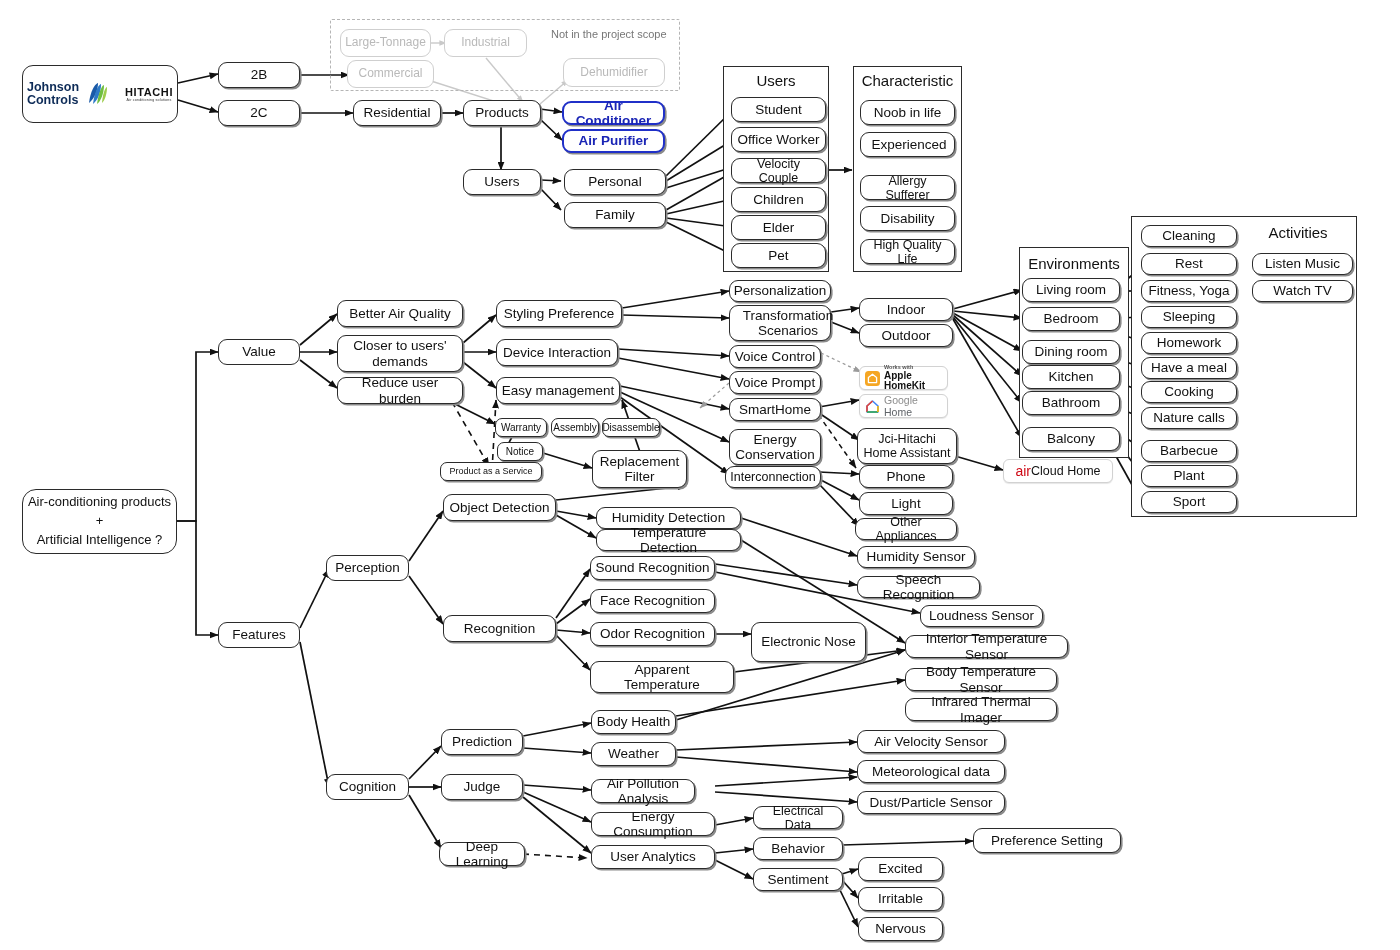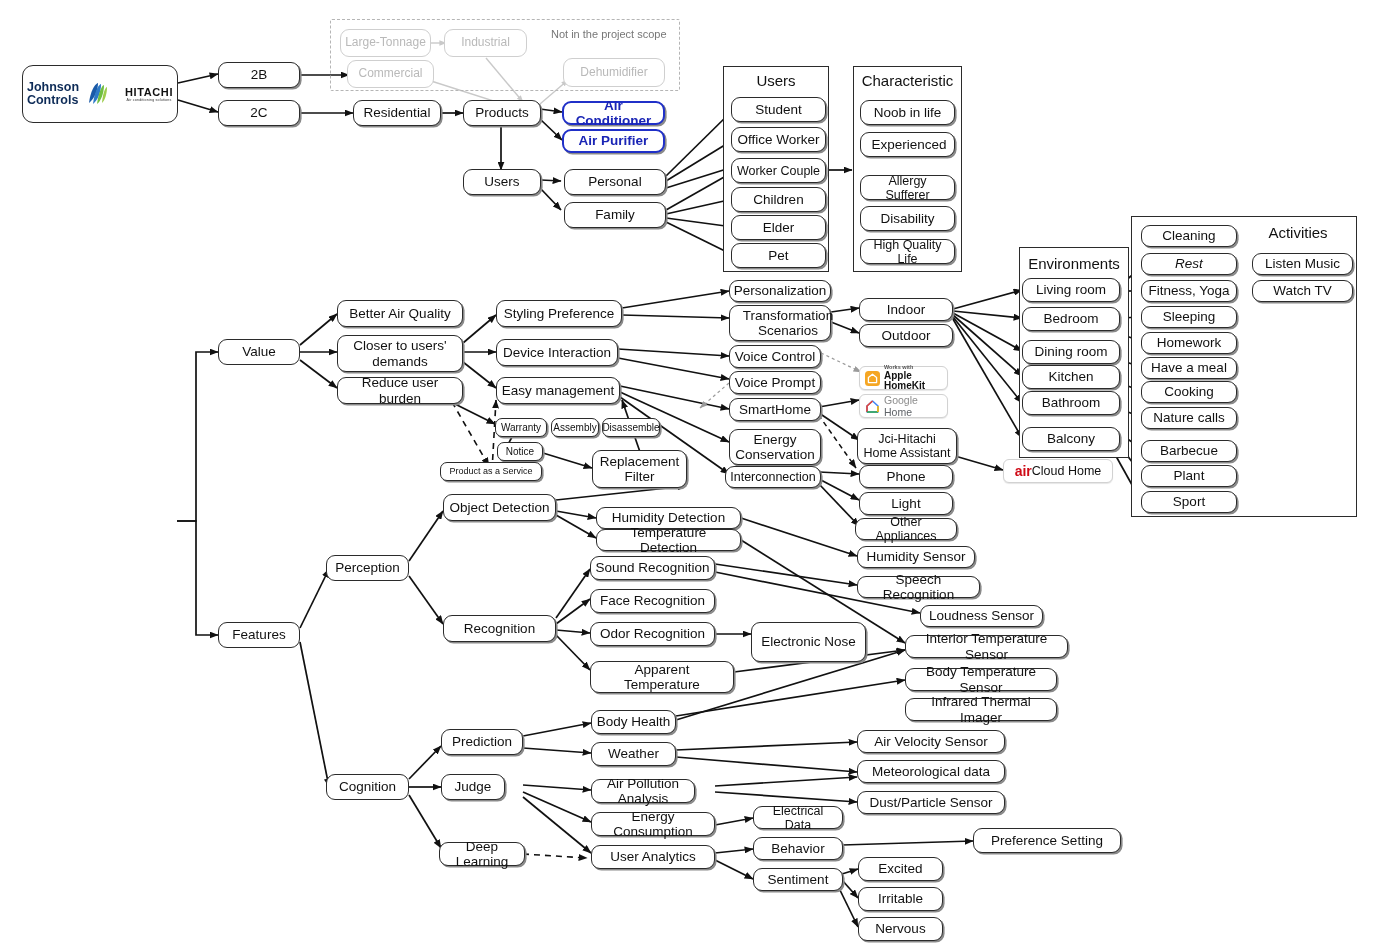--- a/index.html
+++ b/index.html
@@ -45,21 +45,21 @@
     display:flex;align-items:center;gap:4px;padding:0 5px;box-shadow:0 1px 1px rgba(0,0,0,.10);
   }
   .hk-ico{width:15px;height:15px;border-radius:3.5px;background:#F5A623;display:flex;align-items:center;justify-content:center;flex:0 0 auto;}
   .gh-ico{width:15px;height:15px;flex:0 0 auto;}
   .hk-txt{line-height:1;}
   .hk-small{font-size:5.5px;color:#555;display:block;font-weight:bold;}
   .hk-big{font-size:10px;color:#111;font-weight:bold;display:block;}
   .gh-txt{font-size:10.5px;color:#8c8c8c;}
   .gh-txt b{color:#5f6368;font-weight:normal;}
   .air-txt{font-size:12.5px;color:#111;}
-  .air-red{color:#cf0a16;font-weight:bold;font-size:14px;}
+  .air-red{color:#cf0a16;font-weight:normal;font-size:14px;}
 </style>
 </head>
 <body>
 
 <div id="canvas">
 
   <svg id="edges" viewBox="0 0 1400 950">
     <defs>
       <marker id="ah" markerWidth="9" markerHeight="7" refX="8.4" refY="3.5" orient="auto" markerUnits="userSpaceOnUse">
         <path d="M0,0 L9,3.5 L0,7 z" fill="#111"></path>
@@ -287,33 +287,38 @@
   <div class="node blue" style="left:562px;top:129px;width:103px;height:24px;">Air Purifier</div>
 
   <div class="node" style="left:463px;top:169px;width:78px;height:26px;">Users</div>
   <div class="node" style="left:564px;top:169px;width:102px;height:26px;">Personal</div>
   <div class="node" style="left:564px;top:202px;width:102px;height:26px;">Family</div>
 
   <div class="panel" style="left:723px;top:66px;width:106px;height:206px;"></div>
   <div class="panel-title" style="left:723px;top:72px;width:106px;">Users</div>
   <div class="node" style="left:731px;top:97px;width:95px;height:25px;">Student</div>
   <div class="node" style="left:731px;top:127px;width:95px;height:25px;">Office Worker</div>
-  <div class="node" style="left:731px;top:158px;width:95px;height:25px;font-size:12.5px;">Worker Couple</div>
+  <div class="node" style="left:731px;top:158px;width:95px;height:25px;font-size:12.5px;">Velocity Couple</div>
   <div class="node" style="left:731px;top:187px;width:95px;height:25px;">Children</div>
   <div class="node" style="left:731px;top:215px;width:95px;height:25px;">Elder</div>
   <div class="node" style="left:731px;top:243px;width:95px;height:25px;">Pet</div>
 
   <div class="panel" style="left:853px;top:66px;width:109px;height:206px;"></div>
   <div class="panel-title" style="left:853px;top:72px;width:109px;">Characteristic</div>
   <div class="node" style="left:860px;top:100px;width:95px;height:25px;">Noob in life</div>
   <div class="node" style="left:860px;top:132px;width:95px;height:25px;padding-left:7px;">Experienced</div>
   <div class="node" style="left:860px;top:175px;width:95px;height:25px;font-size:12.5px;">Allergy Sufferer</div>
   <div class="node" style="left:860px;top:206px;width:95px;height:25px;">Disability</div>
   <div class="node" style="left:860px;top:239px;width:95px;height:25px;font-size:12.5px;">High Quality Life</div>
 
+  <div class="node root" style="left:22px;top:489px;width:155px;height:65px;flex-direction:column;">
+    <span>Air-conditioning products</span>
+    <span>+</span>
+    <span>Artificial Intelligence ?</span>
+  </div>
 
   <div class="node plain" style="left:218px;top:339px;width:82px;height:26px;">Value</div>
   <div class="node plain" style="left:218px;top:622px;width:82px;height:26px;">Features</div>
 
   <div class="node" style="left:337px;top:300px;width:126px;height:27px;">Better Air Quality</div>
   <div class="node" style="left:337px;top:335px;width:126px;height:37px;">Closer to users' demands</div>
   <div class="node" style="left:337px;top:377px;width:126px;height:27px;">Reduce user burden</div>
 
   <div class="node" style="left:496px;top:300px;width:126px;height:27px;">Styling Preference</div>
   <div class="node" style="left:496px;top:339px;width:122px;height:27px;">Device Interaction</div>
@@ -376,21 +381,21 @@
   <div class="node" style="left:1022px;top:278px;width:98px;height:24px;">Living room</div>
   <div class="node" style="left:1022px;top:307px;width:98px;height:24px;">Bedroom</div>
   <div class="node" style="left:1022px;top:340px;width:98px;height:24px;">Dining room</div>
   <div class="node" style="left:1022px;top:365px;width:98px;height:24px;">Kitchen</div>
   <div class="node" style="left:1022px;top:391px;width:98px;height:24px;">Bathroom</div>
   <div class="node" style="left:1022px;top:427px;width:98px;height:24px;">Balcony</div>
 
   <div class="panel" style="left:1131px;top:216px;width:226px;height:301px;"></div>
   <div class="panel-title" style="left:1243px;top:224px;width:110px;">Activities</div>
   <div class="node" style="left:1141px;top:225px;width:96px;height:22px;">Cleaning</div>
-  <div class="node" style="left:1141px;top:253px;width:96px;height:22px;font-style:italic;">Rest</div>
+  <div class="node" style="left:1141px;top:253px;width:96px;height:22px;">Rest</div>
   <div class="node" style="left:1141px;top:280px;width:96px;height:22px;">Fitness, Yoga</div>
   <div class="node" style="left:1141px;top:306px;width:96px;height:22px;">Sleeping</div>
   <div class="node" style="left:1141px;top:332px;width:96px;height:22px;">Homework</div>
   <div class="node" style="left:1141px;top:357px;width:96px;height:22px;">Have a meal</div>
   <div class="node" style="left:1141px;top:381px;width:96px;height:22px;">Cooking</div>
   <div class="node" style="left:1141px;top:407px;width:96px;height:22px;">Nature calls</div>
   <div class="node" style="left:1141px;top:440px;width:96px;height:22px;">Barbecue</div>
   <div class="node" style="left:1141px;top:465px;width:96px;height:22px;">Plant</div>
   <div class="node" style="left:1141px;top:491px;width:96px;height:22px;">Sport</div>
   <div class="node" style="left:1252px;top:253px;width:101px;height:22px;">Listen Music</div>
@@ -413,21 +418,21 @@
   <div class="node" style="left:751px;top:622px;width:115px;height:40px;">Electronic Nose</div>
 
   <div class="node" style="left:857px;top:546px;width:118px;height:22px;">Humidity Sensor</div>
   <div class="node" style="left:857px;top:576px;width:123px;height:22px;">Speech Recognition</div>
   <div class="node" style="left:920px;top:605px;width:123px;height:22px;">Loudness Sensor</div>
   <div class="node" style="left:905px;top:635px;width:163px;height:23px;">Interior Temperature Sensor</div>
   <div class="node" style="left:905px;top:668px;width:152px;height:23px;">Body Temperature Sensor</div>
   <div class="node" style="left:905px;top:698px;width:152px;height:23px;">Infrared Thermal Imager</div>
 
   <div class="node" style="left:441px;top:729px;width:82px;height:26px;">Prediction</div>
-  <div class="node" style="left:441px;top:774px;width:64px;height:26px;">Judge</div>
+  <div class="node" style="left:441px;top:774px;width:82px;height:26px;">Judge</div>
   <div class="node" style="left:439px;top:842px;width:86px;height:24px;">Deep Learning</div>
 
   <div class="node" style="left:591px;top:710px;width:85px;height:24px;">Body Health</div>
   <div class="node" style="left:591px;top:742px;width:85px;height:24px;">Weather</div>
   <div class="node" style="left:591px;top:779px;width:104px;height:24px;">Air Pollution Analysis</div>
   <div class="node" style="left:591px;top:812px;width:124px;height:24px;">Energy Consumption</div>
   <div class="node" style="left:591px;top:845px;width:124px;height:24px;">User Analytics</div>
 
   <div class="node" style="left:857px;top:730px;width:148px;height:23px;">Air Velocity Sensor</div>
   <div class="node" style="left:857px;top:760px;width:148px;height:23px;">Meteorological data</div>

